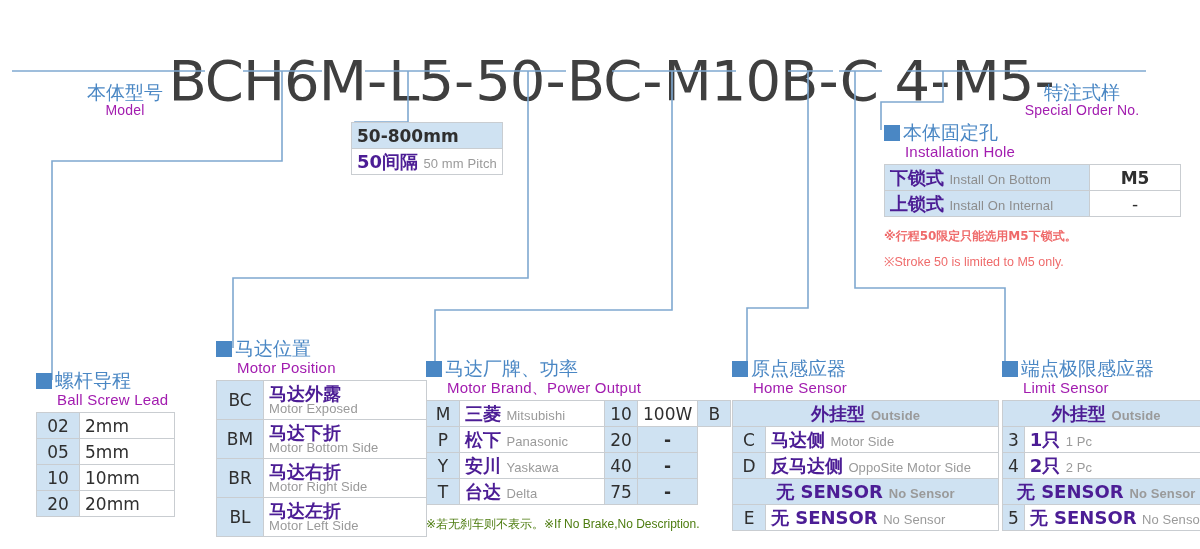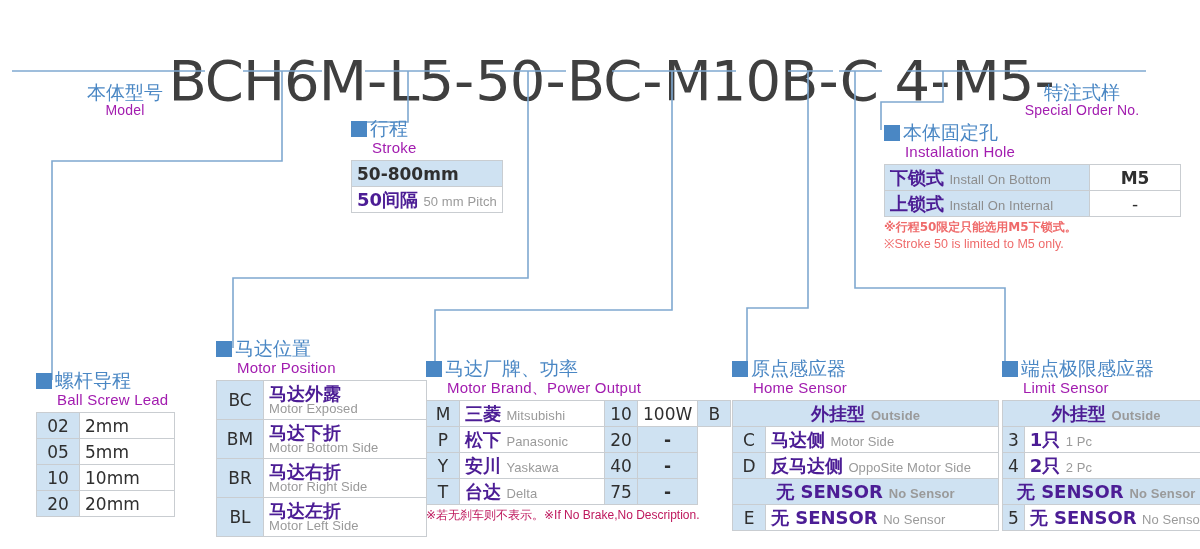--- a/index.html
+++ b/index.html
@@ -55,25 +55,25 @@
     margin-left:28px;
   }
   td.code{background:#cfe2f2;text-align:center;font-size:18px;padding:0 6px;}
   td.val{background:#ffffff;text-align:left;}
   td.hl{background:#cfe2f2;text-align:left;font-size:18px;font-weight:700;}
   td.ctr{text-align:center;}
   .cn{font-weight:700;font-size:18px;color:#4c1d95;}
   .en{font-size:13px;color:#9a9a9a;font-family:"Liberation Sans",sans-serif;letter-spacing:0.1px;}
   .en.dk{color:#8d8d8d;}
   .note{
-    font-size:12px;line-height:14px;margin-top:3px;white-space:nowrap;
+    font-size:12px;line-height:14px;margin-top:12px;white-space:nowrap;
   }
   .note.red{color:#ef6b6b;font-weight:700;font-family:"DejaVu Sans",sans-serif;}
   .note.red2{color:#ef6b6b;font-weight:400;font-family:"Liberation Sans",sans-serif;font-size:12.5px;}
-  .note.gray{color:#be185d;}
+  .note.gray{color:#4d7c0f;}
 
   
   #g-model{left:30px;  top:82px;  width:190px;}
   #g-stroke{left:351px; top:118px;}
   #g-special{left:1012px;top:82px; width:140px;}
   #g-inshole{left:884px; top:122px;}
   #g-lead{left:36px;  top:370px;}
   #g-motorpos{left:216px;top:338px;}
   #g-brand{left:426px; top:358px;}
   #g-home{left:732px; top:358px;}
@@ -132,27 +132,20 @@
   <div class="t-cn">本体型号</div>
   <div class="t-en">Model</div>
 </div>
 
 <div class="group cap" id="g-special">
   <div class="t-cn">特注式样</div>
   <div class="t-en">Special Order No.</div>
 </div>
 
 <div class="group" id="g-stroke">
-  <div class="grp-head">
-    <span class="sq"></span>
-    <span class="grp-titles">
-      <span class="t-cn">行程</span>
-      <span class="t-en ind" style="display:block">Stroke</span>
-    </span>
-  </div>
   <table class="tbl">
     <tbody>
         <tr>
       <td class="hl" style="width:140px">50-800mm</td>
     </tr>
     <tr>
       <td class="val">
         <span class="cn">50间隔</span>
         <span class="en">50 mm Pitch</span>
       </td>

